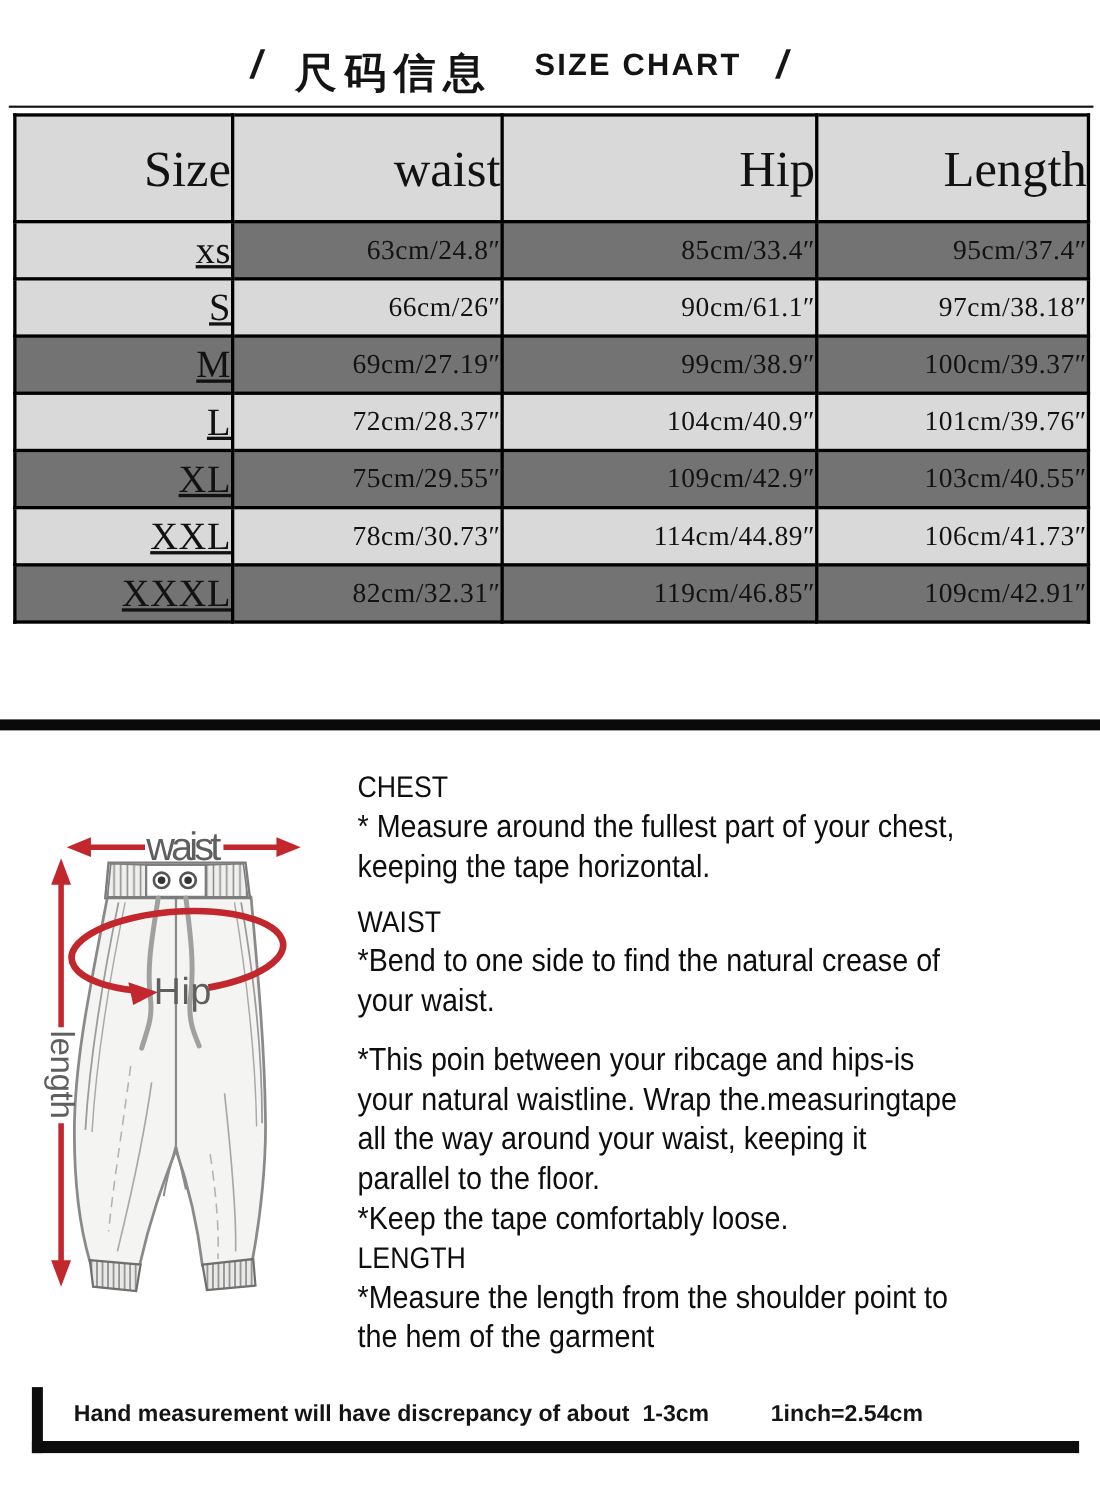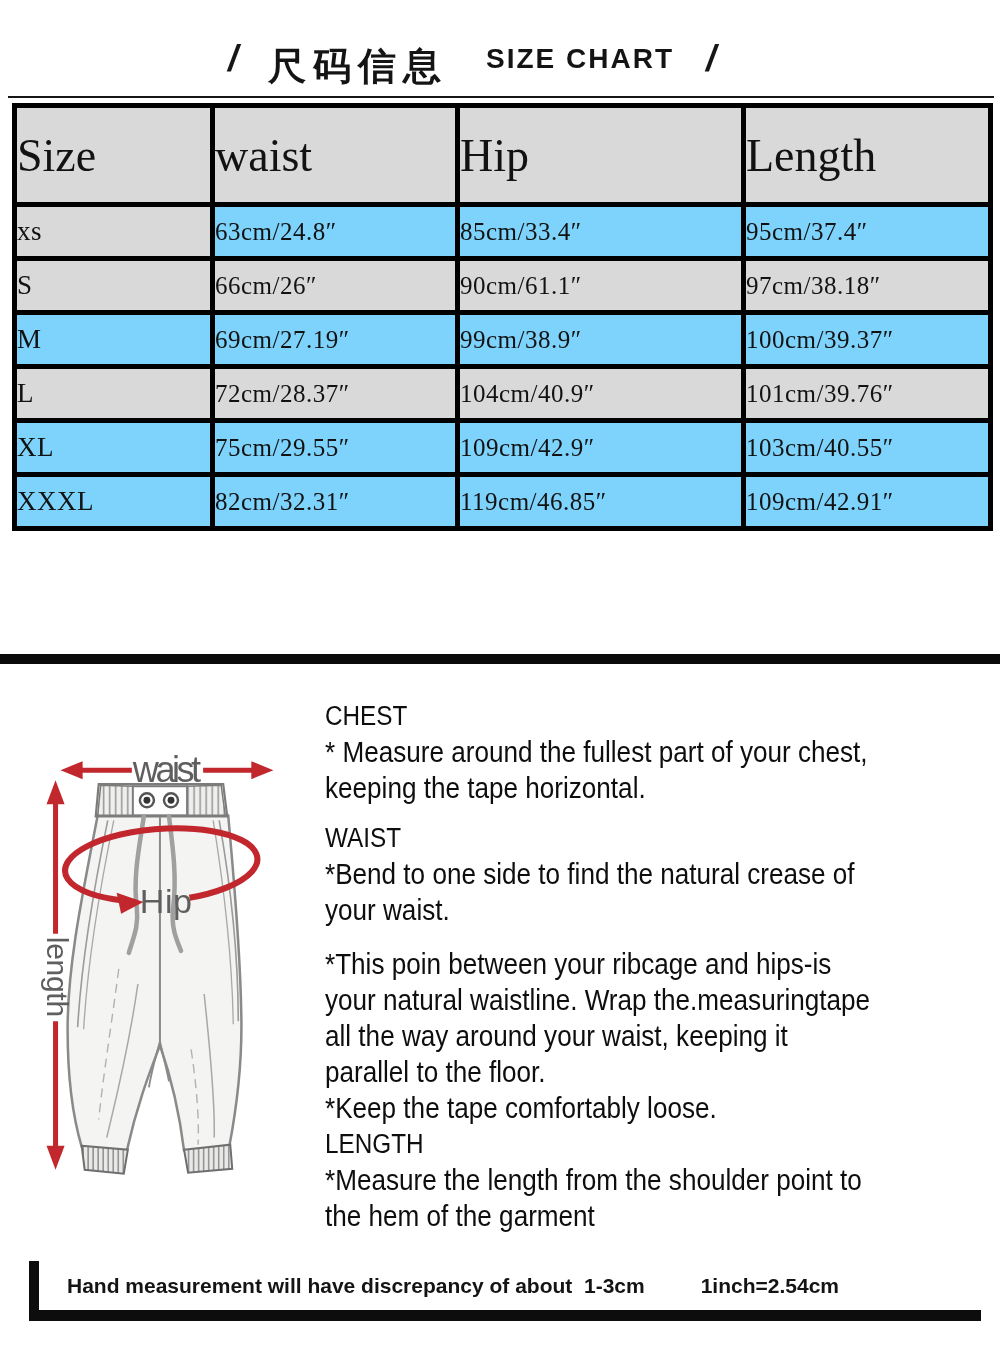--- a/index.html
+++ b/index.html
@@ -9,24 +9,24 @@
   }
   
   .title-row{position:absolute;top:26px;left:0;width:944px;display:flex;justify-content:center;align-items:center;}
   .title-slash{font:italic 800 36px "Liberation Sans",sans-serif;color:#161616;}
   .title-cn{font-weight:700;font-size:38px;letter-spacing:7px;color:#141414;margin:15px 38px 0 30px;font-family:"Liberation Sans",sans-serif;}
   .title-en{font-weight:700;font-size:28px;letter-spacing:2px;color:#141414;margin-right:32px;}
   
   .table-topline{position:absolute;left:8px;top:96px;width:986px;height:2px;background:#161616;}
   table.size-table{position:absolute;left:12px;top:103px;width:976px;border-collapse:collapse;table-layout:fixed;
     font-family:"Liberation Serif","DejaVu Serif",serif;color:#121212;}
-  .size-table th,.size-table td{border:5px solid #000000;text-align:left;vertical-align:middle;padding:0;}
+  .size-table th,.size-table td{border:3px solid #000000;text-align:right;vertical-align:middle;padding:0;}
   .size-table thead th{height:94px;font-size:46px;font-weight:400;background:#d9d9d9;}
-  .size-table tbody td{height:49px;font-size:25px;letter-spacing:0.5px;background:#7dd3fc;}
-  .size-table td.size-cell{font-size:27px;}
+  .size-table tbody td{height:49px;font-size:25px;letter-spacing:0.5px;background:#737373;}
+  .size-table td.size-cell{font-size:35px;text-decoration:underline;}
   .size-table tr.r-shade td{background:#d9d9d9;}
   .size-table td.shade{background:#d9d9d9;}
   
   .divider{position:absolute;left:0;top:654px;width:1000px;height:10px;background:#0a0a0a;}
   
   svg.pants{position:absolute;left:10px;top:728px;width:322px;height:512px;}
   
   .instructions{position:absolute;left:325px;top:698px;width:742px;transform:scaleX(0.9);transform-origin:0 0;
     font-size:29px;line-height:36px;color:#0e0e0e;}
   .sec-heading{font-size:27px;}
@@ -89,20 +89,26 @@
       <td class="size-cell">L</td>
       <td>72cm/28.37″</td>
       <td>104cm/40.9″</td>
       <td>101cm/39.76″</td>
     </tr>
     <tr>
       <td class="size-cell">XL</td>
       <td>75cm/29.55″</td>
       <td>109cm/42.9″</td>
       <td>103cm/40.55″</td>
+    </tr>
+    <tr class="r-shade">
+      <td class="size-cell">XXL</td>
+      <td>78cm/30.73″</td>
+      <td>114cm/44.89″</td>
+      <td>106cm/41.73″</td>
     </tr>
     <tr>
       <td class="size-cell">XXXL</td>
       <td>82cm/32.31″</td>
       <td>119cm/46.85″</td>
       <td>109cm/42.91″</td>
     </tr>
   </tbody>
 </table>
 

